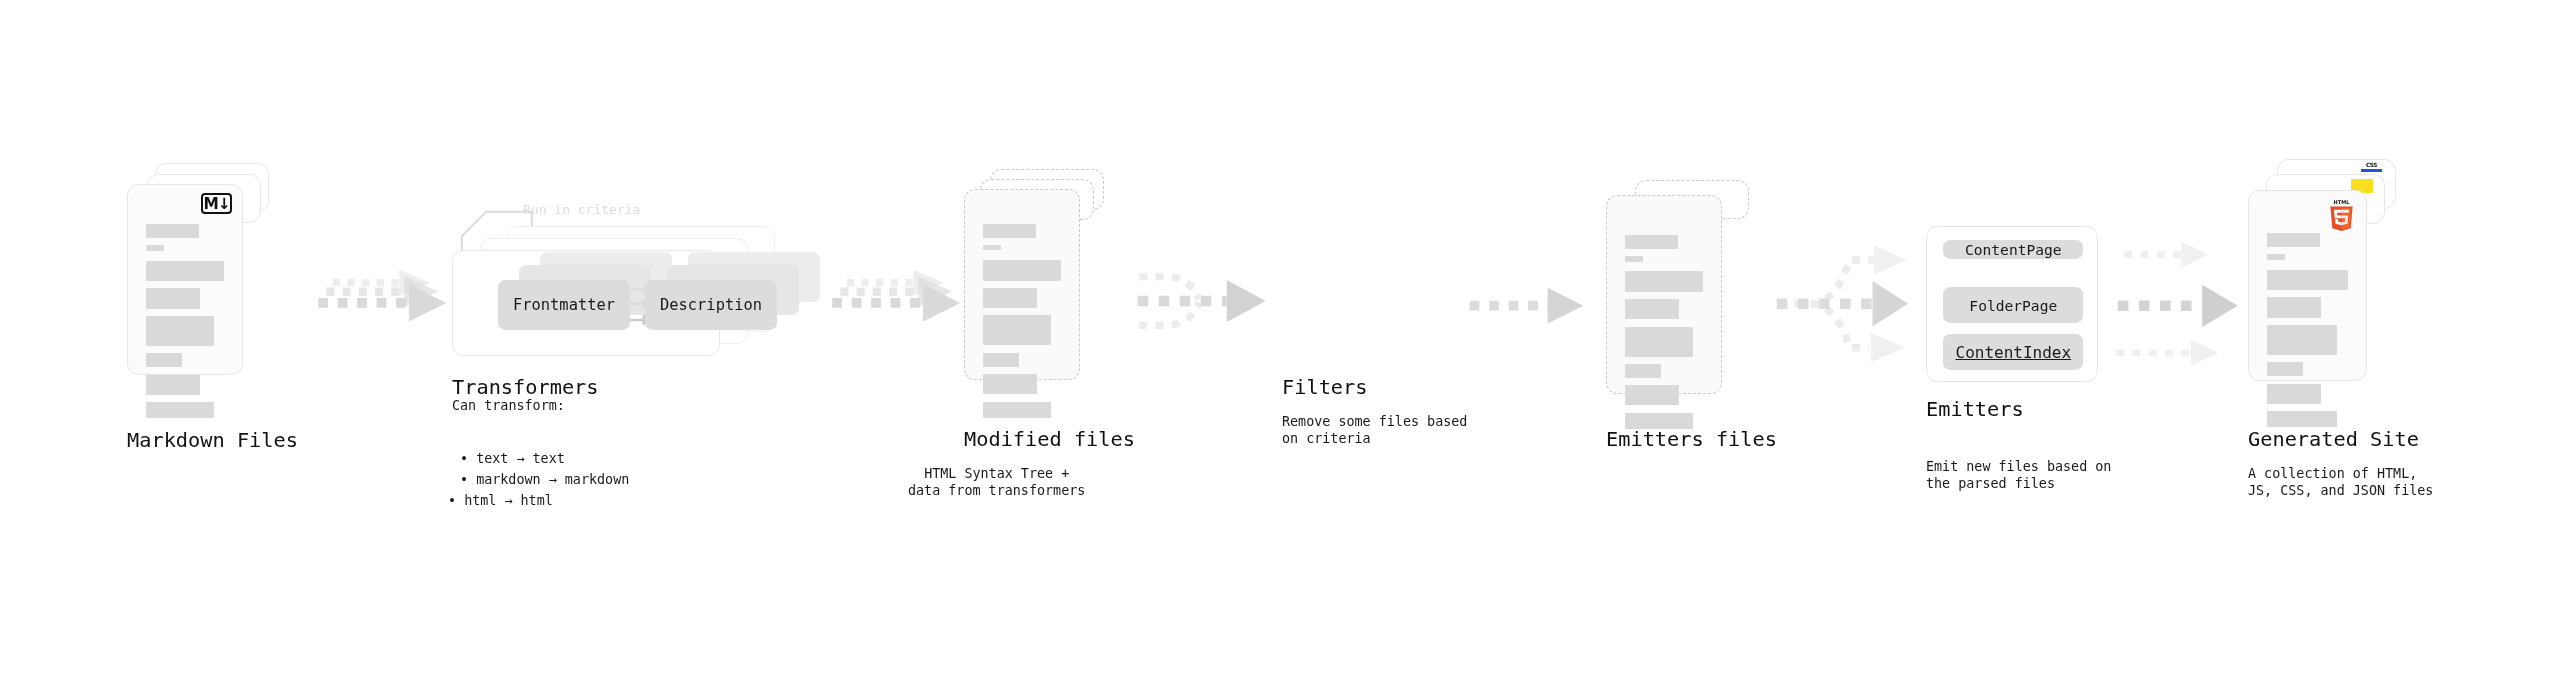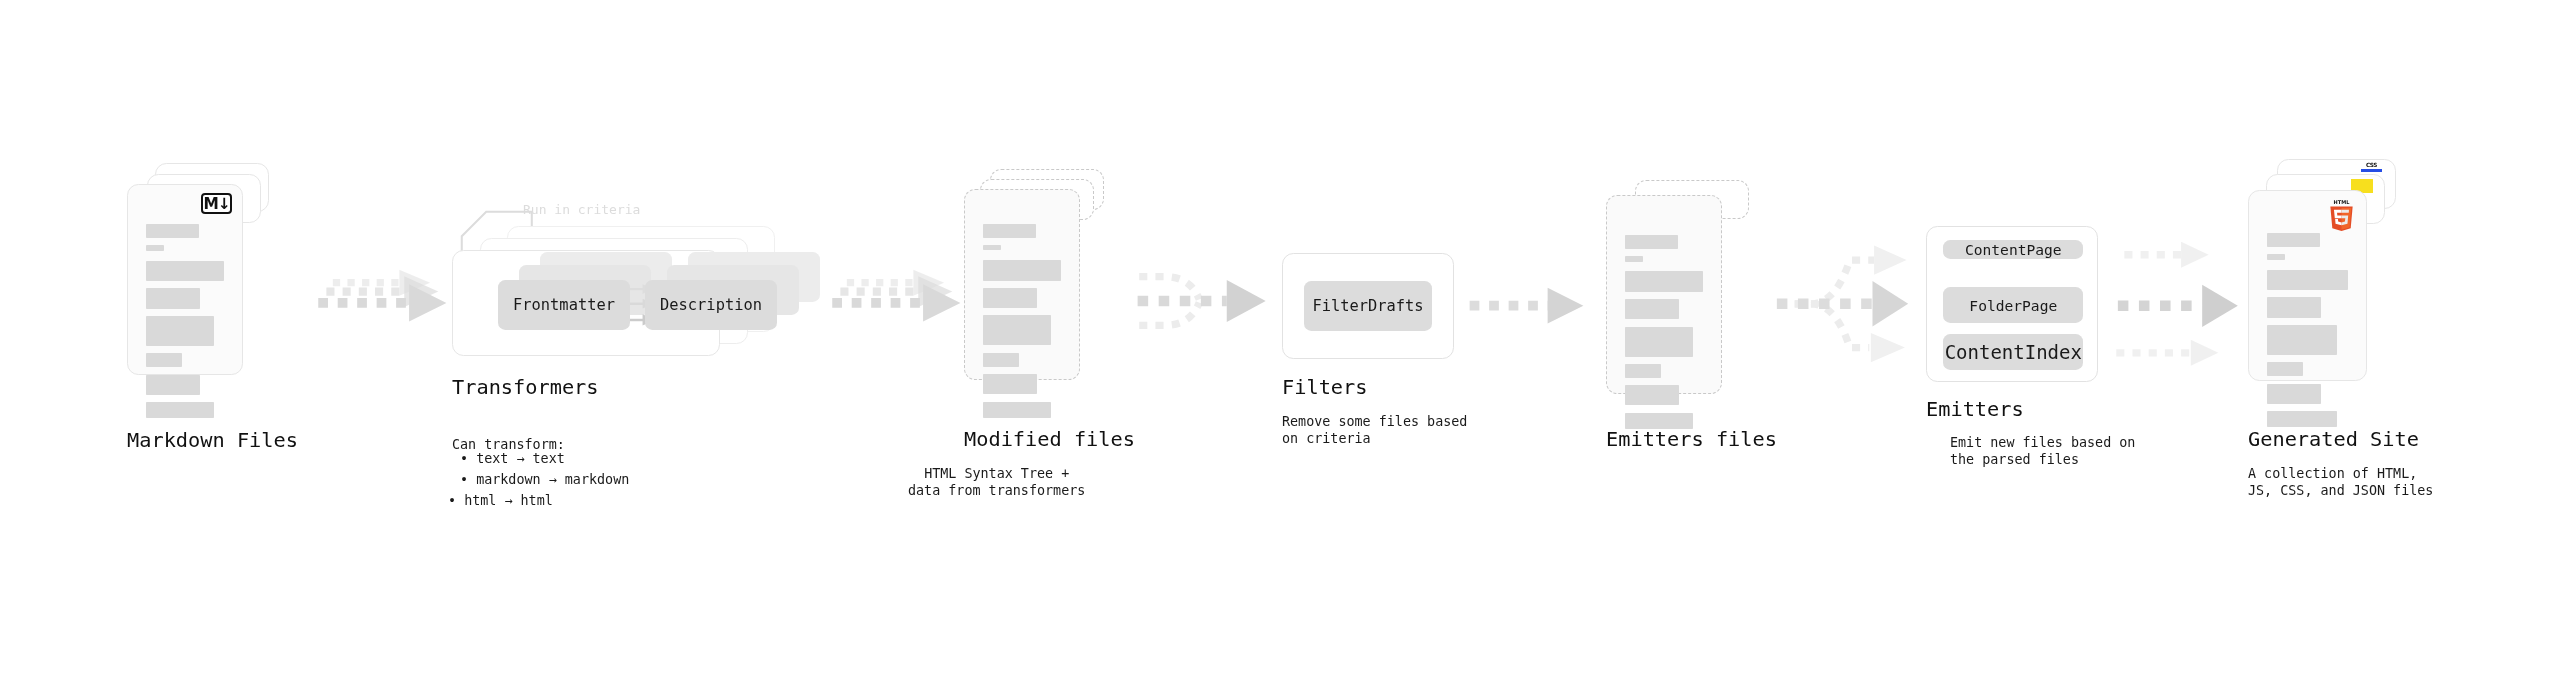--- a/index.html
+++ b/index.html
@@ -162,21 +162,21 @@
 
     <div class="pill" style="left:46px; top:54px; width:132px; height:50px; font-size:15.4px;">
       <span>Frontmatter</span>
     </div>
     <div class="pill" style="left:193px; top:54px; width:132px; height:50px; font-size:15.4px;">
       <span>Description</span>
     </div>
   </div>
 
   <div class="title" style="left:452px; top:375px;">Transformers</div>
-  <div class="subtitle" style="left:452px; top:436px;">Can transform:</div>
+  <div class="subtitle" style="left:452px; top:397px;">Can transform:</div>
   <div class="subtitle" style="left:460px; top:433px;">
     <span>•&nbsp;</span><span>text → text</span>
   </div>
   <div class="subtitle" style="left:460px; top:454px;">
     <span>•&nbsp;</span><span>markdown → markdown</span>
   </div>
   <div class="subtitle" style="left:448px; top:475px;text-align:center;">
     <span>•&nbsp;</span><span>html → html</span>
   </div>
 
@@ -215,25 +215,20 @@
   <div class="subtitle" style="left:908px; top:465px;text-align:center;">HTML Syntax Tree +
 data from transformers</div>
 
   <svg style="left:1136px; top:244px;" width="154" height="114" viewBox="0 0 190 140">
     <path d="M 4 40 L 40 40 Q 68 42 78 68" fill="none" stroke="#ececec" stroke-width="9" stroke-dasharray="10 10"></path>
     <path d="M 4 100 L 40 100 Q 68 98 78 72" fill="none" stroke="#ececec" stroke-width="9" stroke-dasharray="10 10"></path>
     <line x1="2" y1="70" x2="112" y2="70" stroke="#d9d9d9" stroke-width="13" stroke-dasharray="13 13"></line>
     <polygon points="112,44 160,70 112,96" fill="#d2d2d2"></polygon>
   </svg>
 
-  <div class="rbox" style="left:1282px; top:253px; width:172px; height:106px;">
-    <div class="pill" style="left:21px; top:27px; width:128px; height:50px; font-size:15.4px;">
-      <span>FilterDrafts</span>
-    </div>
-  </div>
   <div class="title" style="left:1282px; top:375px;">Filters</div>
   <div class="subtitle" style="left:1282px; top:413px;">Remove some files based
 on criteria</div>
 
   <svg style="left:1468px; top:286px;" width="130" height="41" viewBox="0 0 160 50">
     <line x1="2" y1="24" x2="100" y2="24" stroke="#dcdcdc" stroke-width="12" stroke-dasharray="12 12"></line>
     <polygon points="98,2 142,24 98,46" fill="#d4d4d4"></polygon>
   </svg>
 
   <div class="docstack" style="left:1606px; top:180px;">
@@ -262,26 +257,26 @@
     <polygon points="124,68 168,96 124,124" fill="#d6d6d6"></polygon>
   </svg>
 
   <div class="rbox" style="left:1926px; top:226px; width:172px; height:156px;">
     <div class="pill" style="left:16.3px; top:13px; width:140px; height:19px; font-size:14.6px;">
       <span>ContentPage</span>
     </div>
     <div class="pill" style="left:16.3px; top:60px; width:140px; height:36px; font-size:14.6px;">
       <span>FolderPage</span>
     </div>
-    <div class="pill" style="left:16.3px; top:107px; width:140px; height:36px; font-size:19px;">
+    <div class="pill" style="left:16.3px; top:107px; width:140px; height:36px; font-size:16px;text-decoration:underline;">
       <span>ContentIndex</span>
     </div>
   </div>
   <div class="title" style="left:1926px; top:397px;">Emitters</div>
-  <div class="subtitle" style="left:1926px; top:434px;margin-left:24px;">Emit new files based on
+  <div class="subtitle" style="left:1926px; top:458px;">Emit new files based on
 the parsed files</div>
 
   <svg style="left:2113px; top:228px;" width="154" height="154" viewBox="0 0 190 190">
     <g opacity="0.38">
       <line x1="14" y1="33" x2="88" y2="33" stroke="#d9d9d9" stroke-width="9" stroke-dasharray="10 10"></line>
       <polygon points="84,17 118,33 84,49" fill="#d9d9d9"></polygon>
     </g>
     <g>
       <line x1="6" y1="96" x2="110" y2="96" stroke="#d4d4d4" stroke-width="13" stroke-dasharray="13 13"></line>
       <polygon points="110,70 154,96 110,122" fill="#cfcfcf"></polygon>

